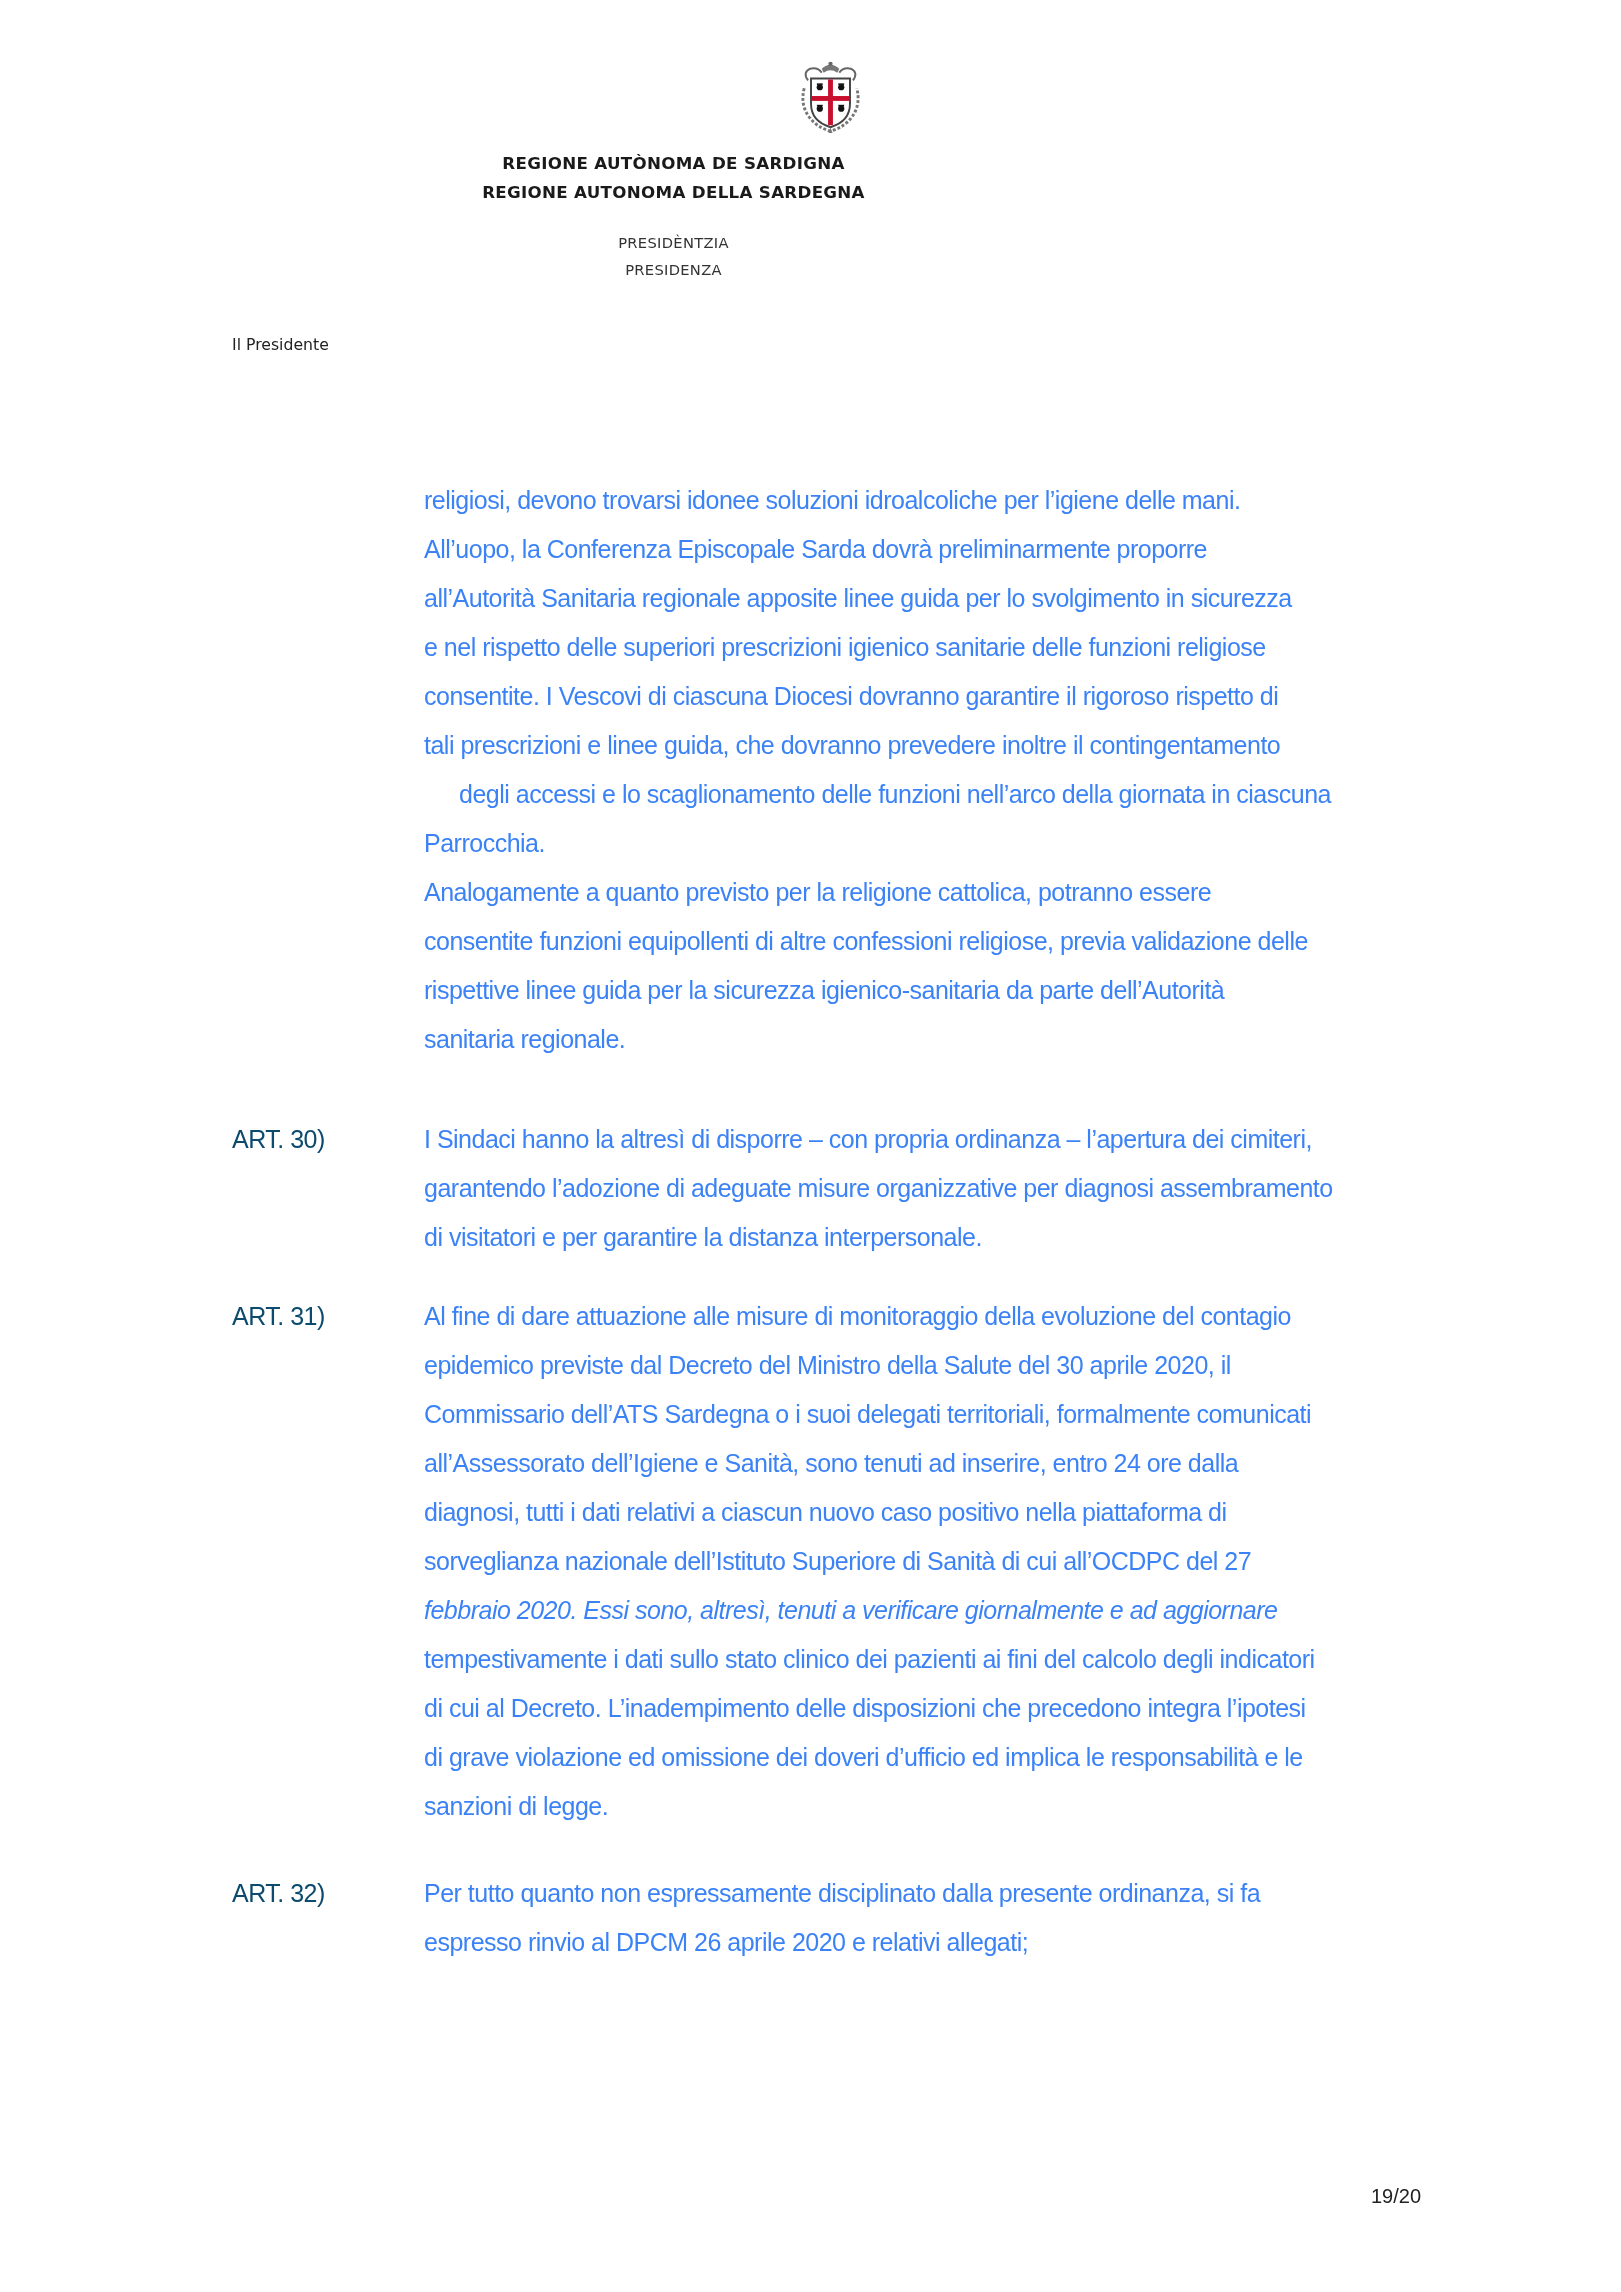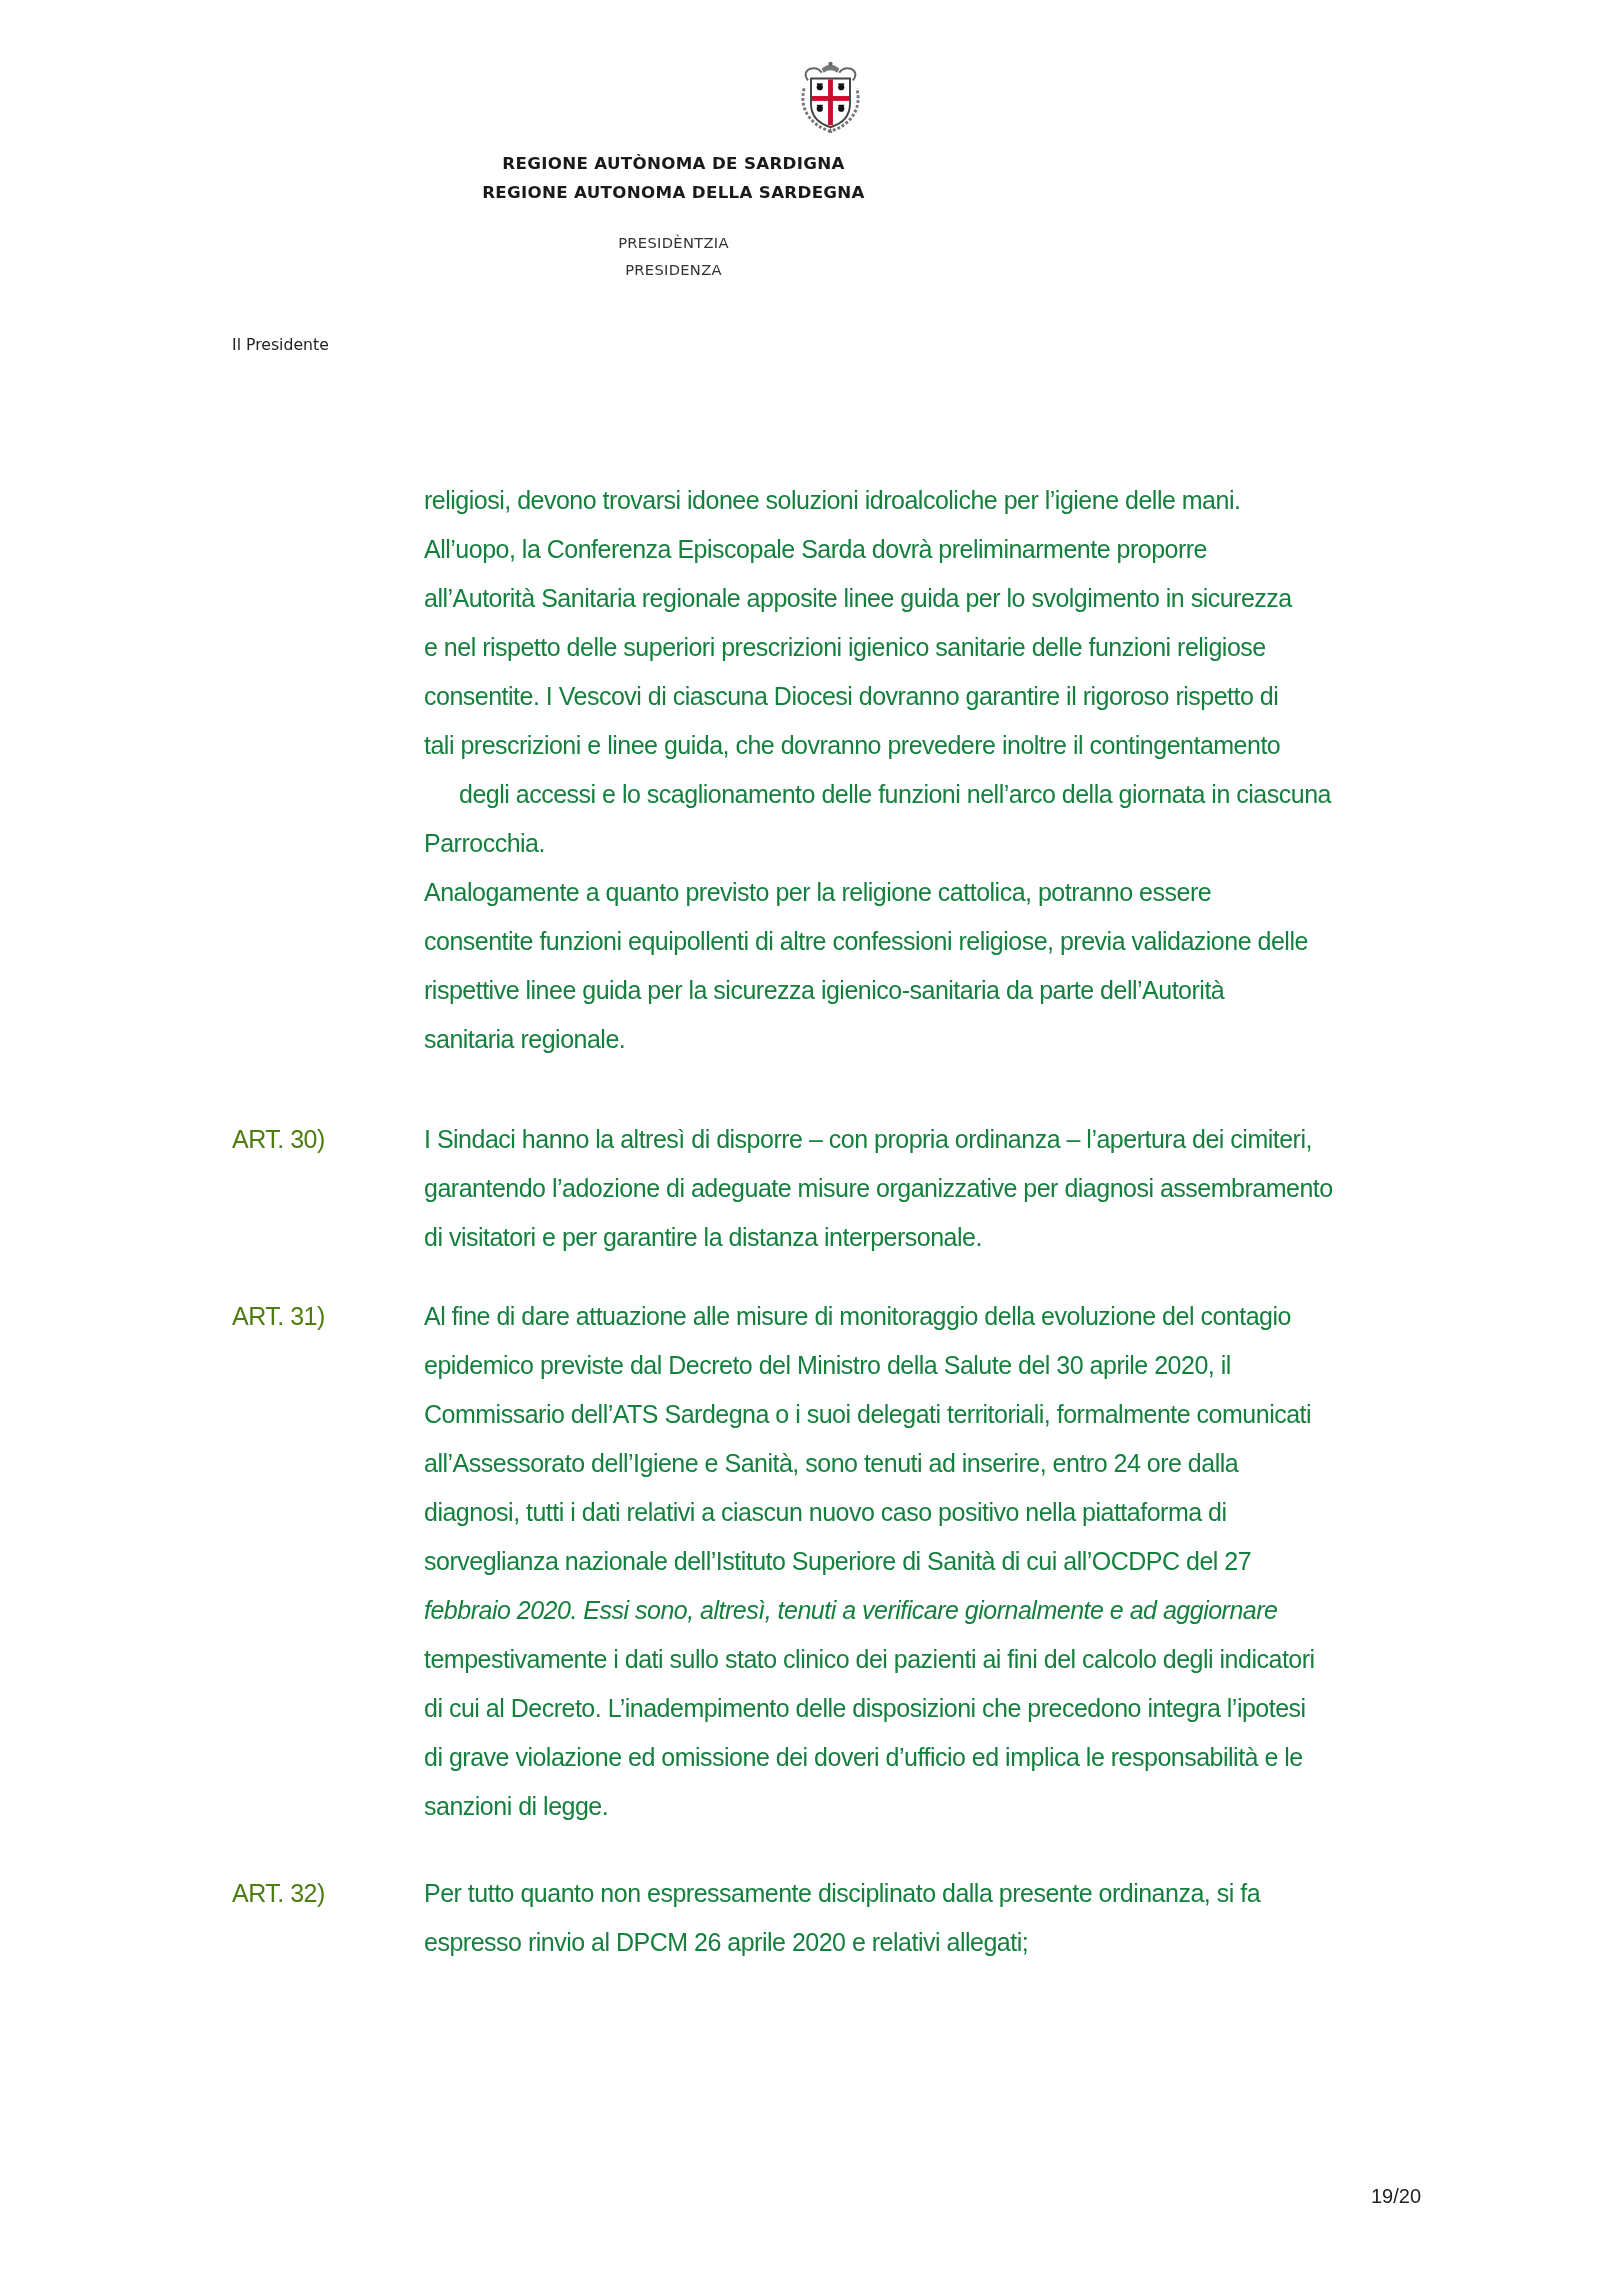--- a/index.html
+++ b/index.html
@@ -51,21 +51,21 @@
       top: 335px;
       font-family: "DejaVu Sans", "Liberation Sans", sans-serif;
       font-size: 15.7px;
       color: #222222;
       white-space: nowrap;
     }
     .body-text {
       font-family: "Liberation Sans", sans-serif;
       font-size: 25px;
       line-height: 49px;
-      color: #15803d;
+      color: #3b82f6;
       text-align: justify;
       letter-spacing: -0.5px;
       word-spacing: 0px;
     }
     .para {
       position: absolute;
       left: 424px;
       width: 1004px;
       margin: 0;
     }
@@ -78,21 +78,21 @@
     }
     .line.last {
       text-align-last: left;
     }
     .art-label {
       position: absolute;
       left: 232px;
       font-family: "Liberation Sans", sans-serif;
       font-size: 25px;
       line-height: 49px;
-      color: #4d7c0f;
+      color: #0c4a6e;
       letter-spacing: -0.5px;
       white-space: nowrap;
     }
     .page-number {
       position: absolute;
       left: 1371px;
       top: 2185px;
       font-family: Liberation Sans, sans-serif;
       font-size: 20px;
       color: #222222;

